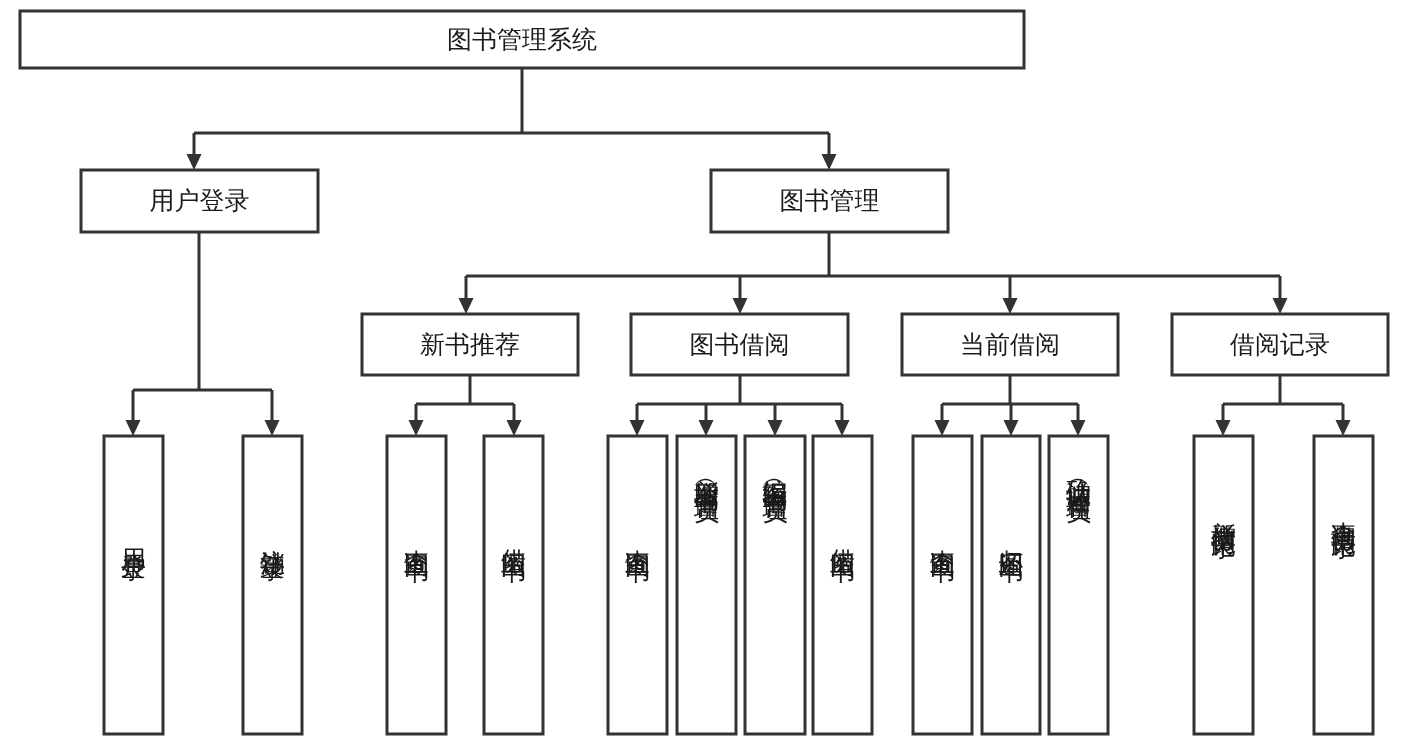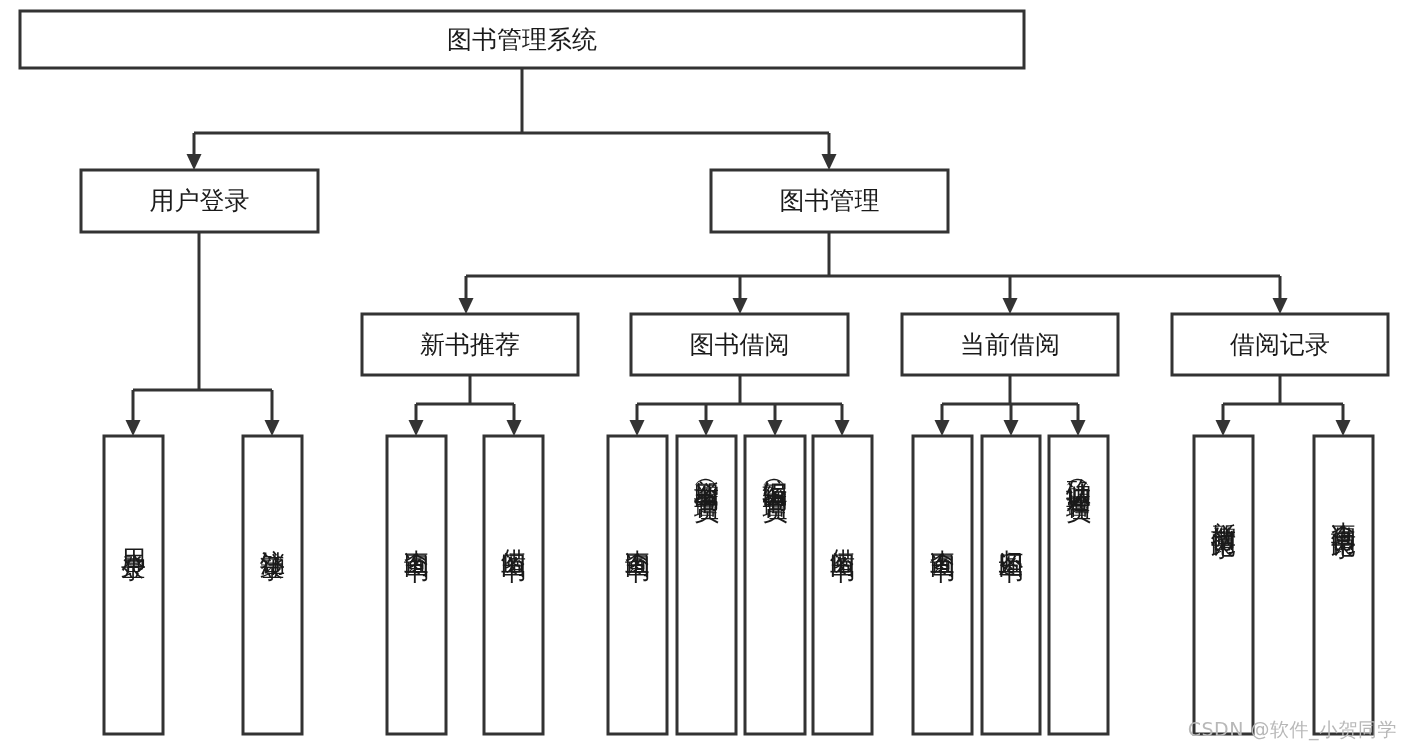--- a/index.html
+++ b/index.html
@@ -213,14 +213,13 @@
       <div class="vbox-label-wrap" style="left: 1049px; top: 436px; width: 59px; height: 298px; padding-top: 23px;">
         <span class="node-label-vertical">确认归还（管理员）</span>
       </div>
       <div class="vbox-label-wrap" style="left: 1194px; top: 436px; width: 59px; height: 298px; padding-top: 65px;">
         <span class="node-label-vertical">新增借阅记录</span>
       </div>
       <div class="vbox-label-wrap" style="left: 1314px; top: 436px; width: 59px; height: 298px; padding-top: 65px;">
         <span class="node-label-vertical">查询借阅记录</span>
       </div>
     </div>
-  <div class="watermark">CSDN @软件_小贺同学</div>
 </div>
 
 </body></html>

